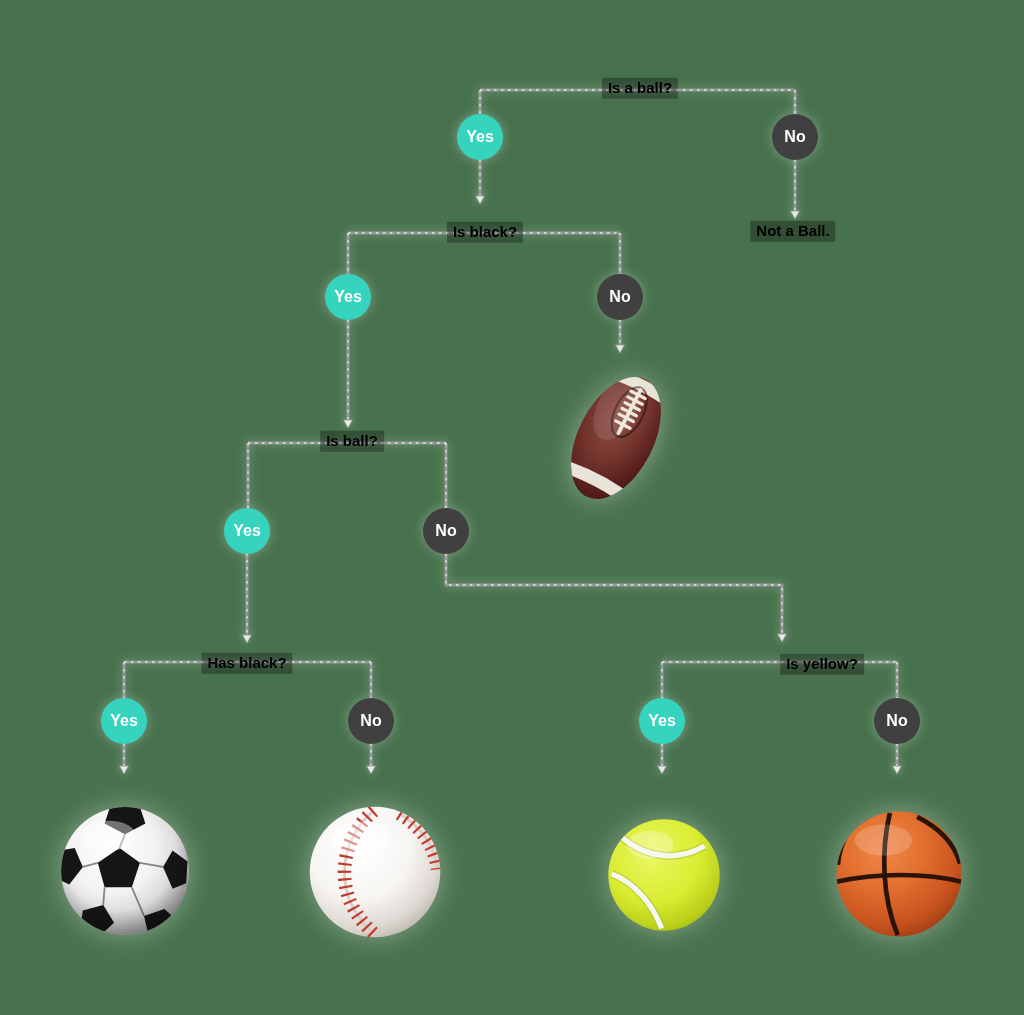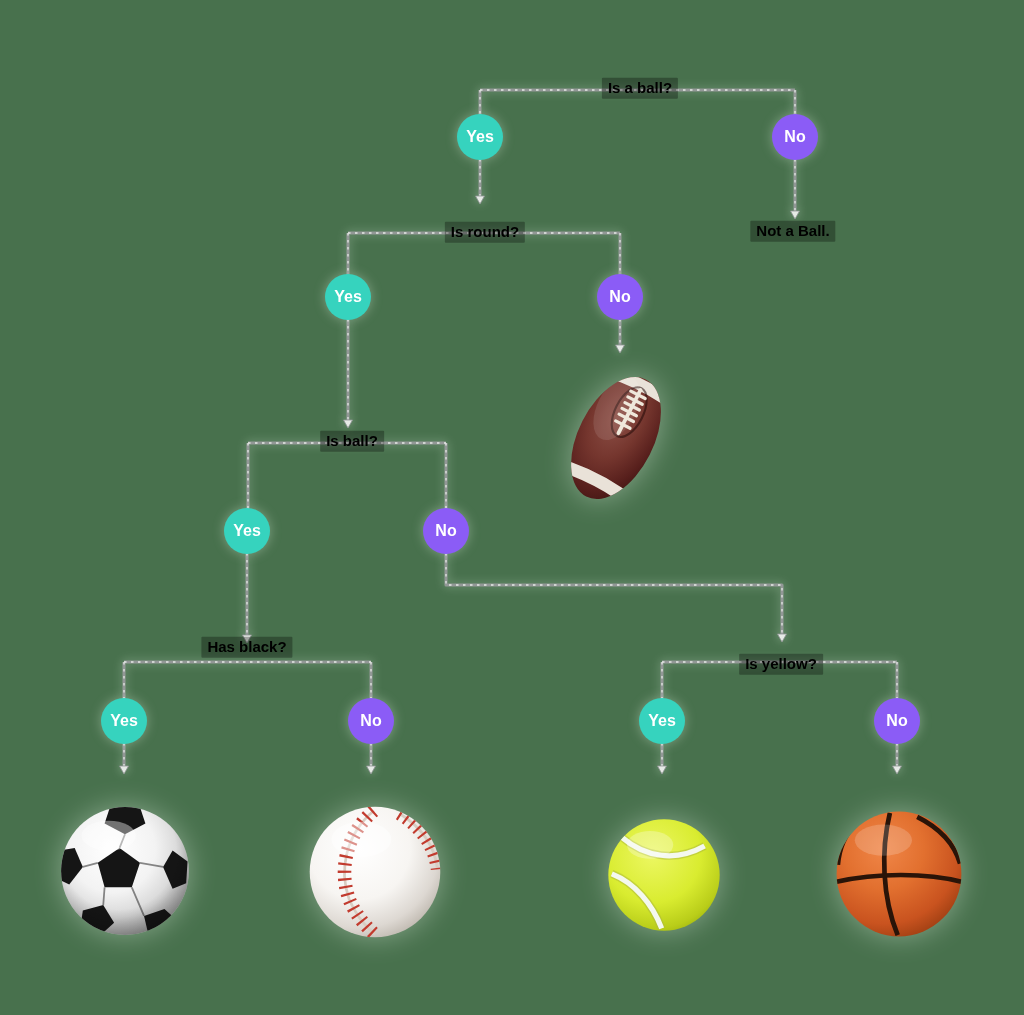--- a/index.html
+++ b/index.html
@@ -11,21 +11,21 @@
   #stage{position:relative;width:1024px;height:1015px;background:#48714d;}
   #edges{position:absolute;left:0;top:0;filter:drop-shadow(0 0 5px rgba(225,245,225,.45));}
   .circle{
     position:absolute;width:46px;height:46px;border-radius:50%;
     transform:translate(-50%,-50%);
     display:flex;align-items:center;justify-content:center;
     color:#fff;font-size:16px;font-weight:700;
     box-shadow:0 0 12px rgba(235,255,235,.35);
   }
   .circle.yes{background:#36d3be;}
-  .circle.no{background:#8b5cf6;}
+  .circle.no{background:#404040;}
   .qlabel{
     position:absolute;transform:translate(-50%,-50%);
     background:rgba(0,0,0,0.30);color:#000;
     font-size:15px;font-weight:700;line-height:1.25;
     padding:1px 6px;white-space:nowrap;border-radius:1px;text-align:right;
   }
   .ball{position:absolute;filter:drop-shadow(0 0 14px rgba(240,255,240,.38));}
   .ball svg{display:block;width:100%;height:100%;}
 </style>
 </head>
@@ -57,24 +57,24 @@
       <path d="M777.5,634 L786.5,634 L782,642 Z"></path>
       <path d="M119.5,766 L128.5,766 L124,774 Z"></path>
       <path d="M366.5,766 L375.5,766 L371,774 Z"></path>
       <path d="M657.5,766 L666.5,766 L662,774 Z"></path>
       <path d="M892.5,766 L901.5,766 L897,774 Z"></path>
     </g>
   </svg>
 
   <div class="qlabel" style="left:640px;top:88px">Is a ball?</div>
   <div class="qlabel" style="left:793px;top:231px">Not a Ball.</div>
-  <div class="qlabel" style="left:485px;top:232px">Is round?</div>
+  <div class="qlabel" style="left:485px;top:232px">Is black?</div>
   <div class="qlabel" style="left:352px;top:441px">Is ball?</div>
-  <div class="qlabel" style="left:247px;top:647px">Has black?</div>
-  <div class="qlabel" style="left:781px;top:664px">Is yellow?</div>
+  <div class="qlabel" style="left:247px;top:663px">Has black?</div>
+  <div class="qlabel" style="left:822px;top:664px">Is yellow?</div>
 
   <div class="circle yes" style="left:480px;top:137px">
       <span>Yes</span>
     </div>
   <div class="circle no" style="left:795px;top:137px">
       <span>No</span>
     </div>
   <div class="circle yes" style="left:348px;top:297px">
       <span>Yes</span>
     </div>

